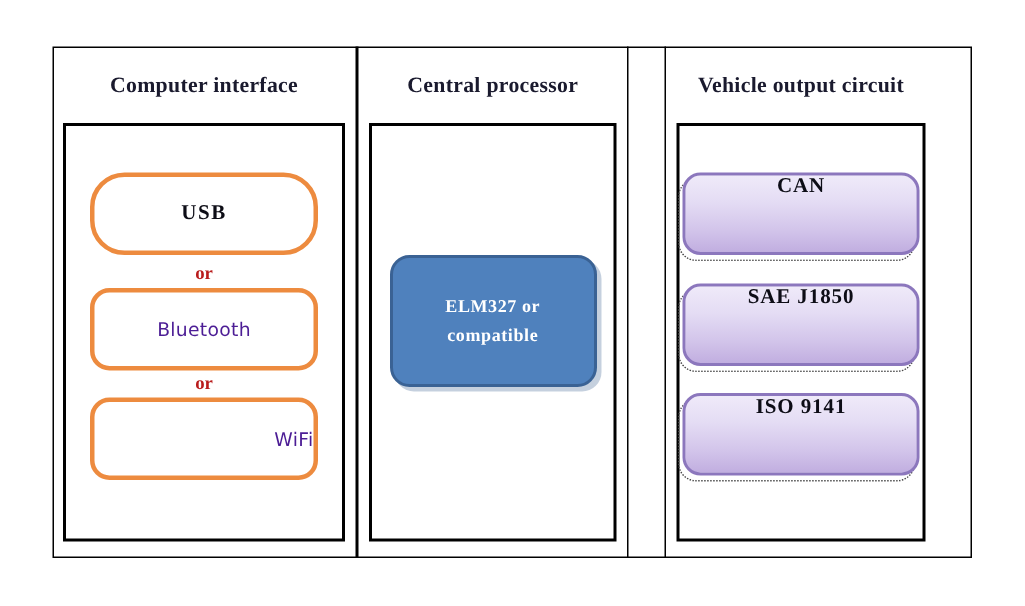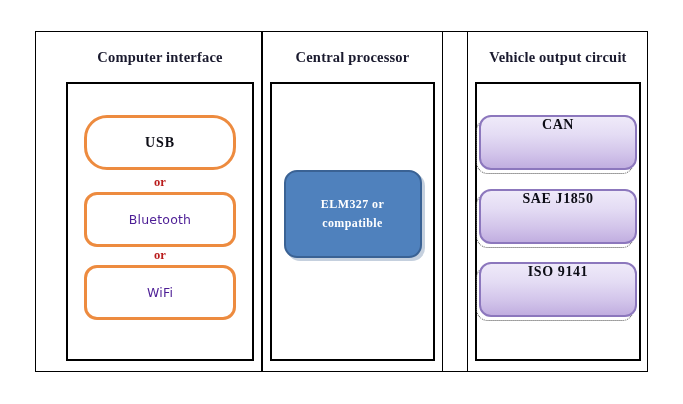--- a/index.html
+++ b/index.html
@@ -35,21 +35,20 @@
   }
 
   
   .column {
     position: absolute;
     top: 31px;
     box-sizing: border-box;
     border-left: 1.5px solid #000000;
     border-right: 1.5px solid #000000;
     height: 341px;
-    margin-left: 24px;
   }
   .col-1 { left: 35px;  width: 203px; border-left: none; }
   .col-2 { left: 238px; width: 181px; }
   .col-3 { left: 443px; width: 181px; border-right: none; }
 
   .col-title {
     position: absolute;
     top: 18px;
     left: 0;
     width: 100%;
@@ -95,21 +94,21 @@
     letter-spacing: 1px;
   }
   .orange-box .label-sans {
     font-family: "DejaVu Sans", sans-serif;
     font-size: 12.5px;
     color: #4c1d95;
     letter-spacing: 0.2px;
   }
   .ob-1 { top: 31px; border-radius: 23px; }
   .ob-2 { top: 108px; }
-  .ob-3 { top: 181px; }
+  .ob-3 { top: 181px; justify-content: flex-end; }
 
   .or-label {
     position: absolute;
     left: 0;
     width: 100%;
     text-align: center;
     font-family: "Liberation Serif", serif;
     font-weight: bold;
     font-size: 12.5px;
     color: #b91c1c;

